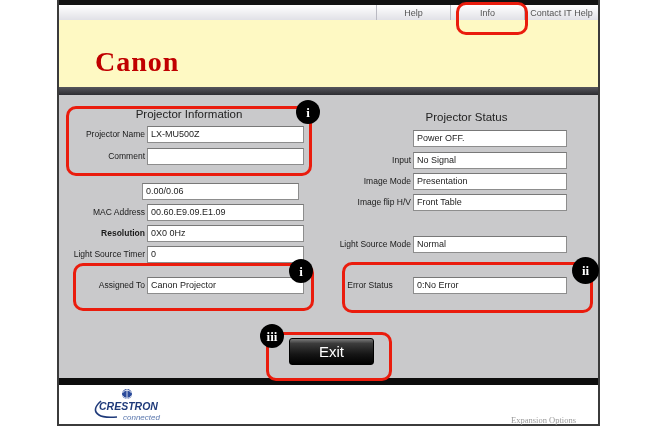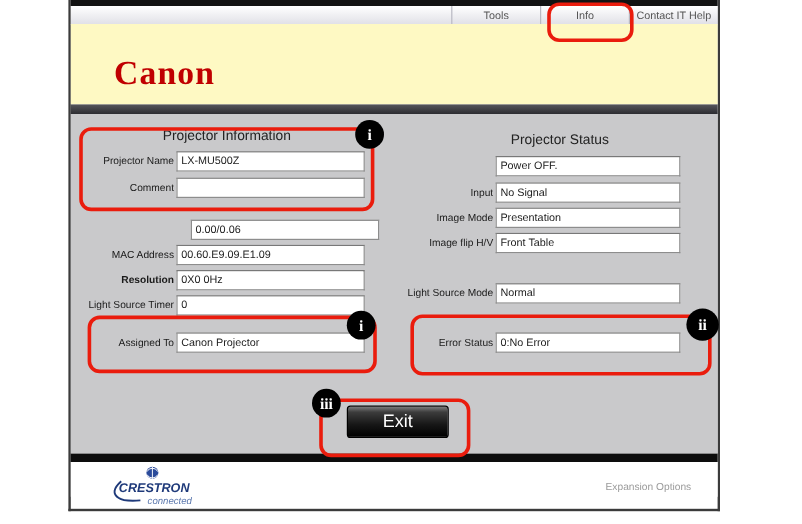--- a/index.html
+++ b/index.html
@@ -48,61 +48,61 @@
   }
   .exit-btn{
     position:absolute;left:230px;top:243px;width:85px;height:27px;
     background:linear-gradient(180deg,#7a7a7a 0%,#3c3c3c 18%,#161616 60%,#000 100%);
     border:1px solid #000;border-radius:3px;color:#fff;font-size:15px;
     display:flex;align-items:center;justify-content:center;cursor:pointer;
   }
   .bottom-strip{position:absolute;left:0;top:378px;width:100%;height:7px;background:#0d0d0d;}
   .footer{position:absolute;left:0;top:385px;width:100%;height:29px;background:#fff;}
   .crestron{position:absolute;left:28px;top:3px;}
-  .expansion{position:absolute;right:22px;top:15px;font-size:8.5px;color:#9a9a9a;}
+  .expansion{position:absolute;right:22px;top:30px;font-size:8.5px;color:#9a9a9a;font-family:Liberation Serif, serif;}
   
   .hl-box{
     position:absolute;border:3px solid #ea1c0d;border-radius:10px;
     background:transparent;pointer-events:none;z-index:50;
   }
   .callout{
     position:absolute;width:24px;height:24px;border-radius:50%;background:#000;
     color:#fff;display:flex;align-items:center;justify-content:center;
     font-family:"Liberation Serif", serif;font-weight:bold;font-size:13px;
     z-index:60;pointer-events:none;line-height:1;
   }
 </style>
 </head>
 <body>
 
 <div class="frame">
   <div class="top-strip"></div>
 
   <div class="tab-bar">
-    <div class="tab">Tools</div>
+    <div class="tab">Help</div>
     <div class="tab">Info</div>
     <div class="tab">Contact IT Help</div>
   </div>
 
   <div class="header">
     <div class="canon-logo">Canon</div>
   </div>
   <div class="header-divider"></div>
 
   <div class="content">
 
     <div class="panel-title" style="left:30px;top:13px;width:200px;">Projector Information</div>
 
     <div class="row-label" style="left:8px;top:31px;width:78px;">Projector Name</div>
     <div class="row-field" style="left:88px;top:31px;">LX-MU500Z</div>
 
     <div class="row-label" style="left:8px;top:53px;width:78px;">Comment</div>
     <div class="row-field" style="left:88px;top:53px;"></div>
 
-    <div class="row-field" style="left:100px;top:88px;">0.00/0.06</div>
+    <div class="row-field" style="left:83px;top:88px;">0.00/0.06</div>
 
     <div class="row-label" style="left:8px;top:109px;width:78px;">MAC Address</div>
     <div class="row-field" style="left:88px;top:109px;">00.60.E9.09.E1.09</div>
 
     <div class="row-label" style="left:8px;top:130px;width:78px;font-weight:bold;">Resolution</div>
     <div class="row-field" style="left:88px;top:130px;">0X0 0Hz</div>
 
     <div class="row-label" style="left:0px;top:151px;width:86px;">Light Source Timer</div>
     <div class="row-field" style="left:88px;top:151px;">0</div>
 
@@ -118,21 +118,21 @@
 
     <div class="row-label" style="left:270px;top:78px;width:82px;">Image Mode</div>
     <div class="row-field" style="left:354px;top:78px;width:149px;">Presentation</div>
 
     <div class="row-label" style="left:270px;top:99px;width:82px;">Image flip H/V</div>
     <div class="row-field" style="left:354px;top:99px;width:149px;">Front Table</div>
 
     <div class="row-label" style="left:262px;top:141px;width:90px;">Light Source Mode</div>
     <div class="row-field" style="left:354px;top:141px;width:149px;">Normal</div>
 
-    <div class="row-label" style="left:270px;top:182px;width:82px;">Error Status</div>
+    <div class="row-label" style="left:270px;top:182px;width:82px;text-align:center;">Error Status</div>
     <div class="row-field" style="left:354px;top:182px;width:149px;">0:No Error</div>
 
     <button class="exit-btn">Exit</button>
   </div>
 
   <div class="bottom-strip"></div>
 
   <div class="footer">
     <div class="crestron">
       <svg width="100" height="34" viewBox="0 0 100 34">

